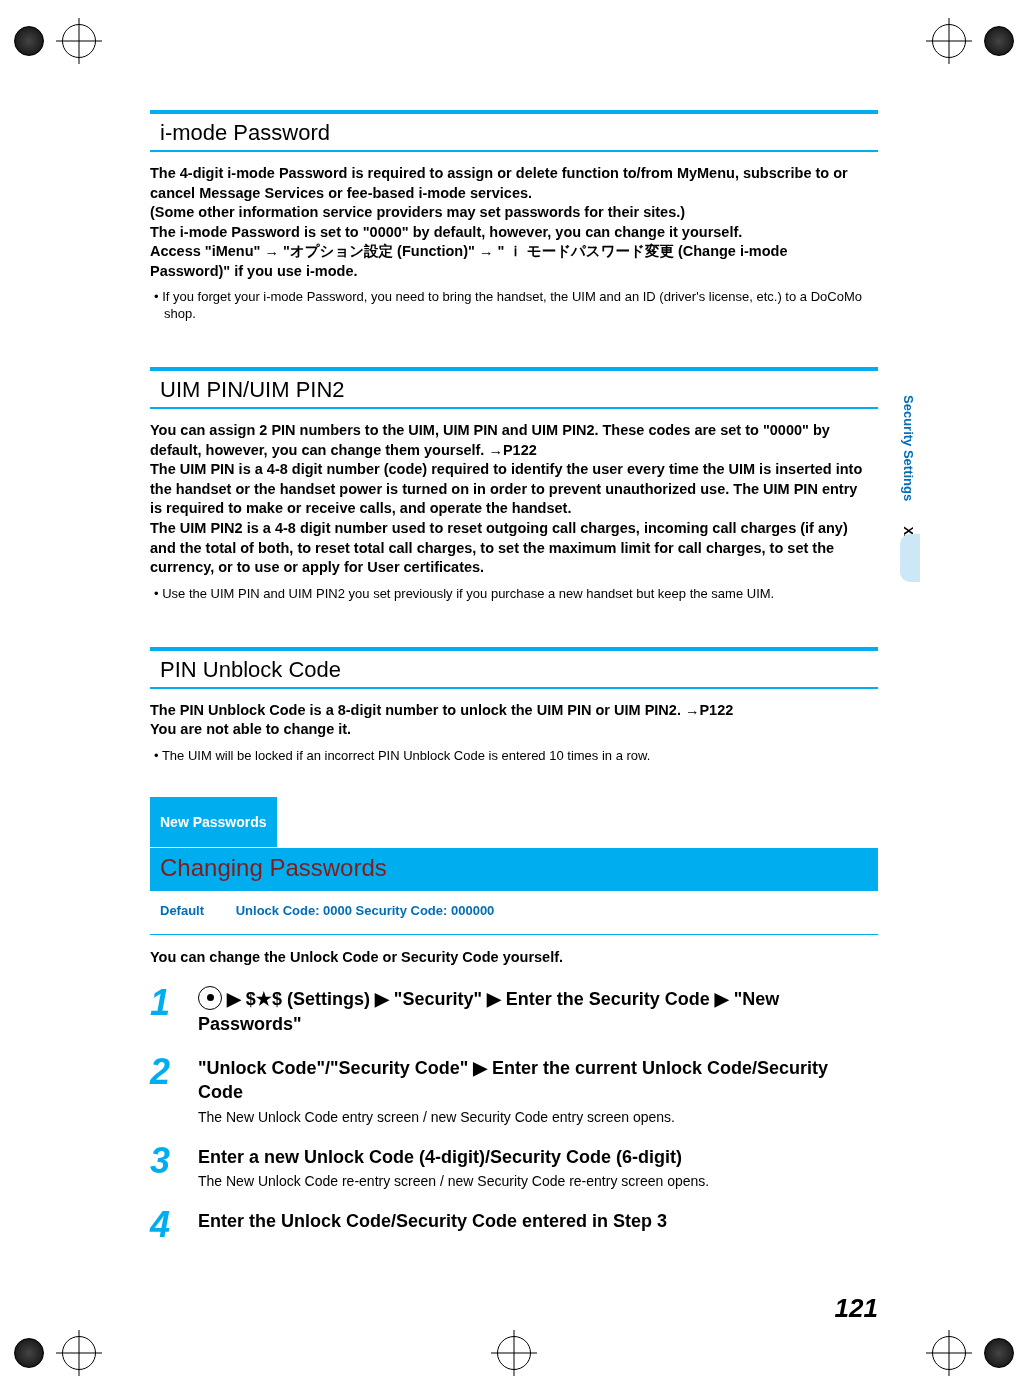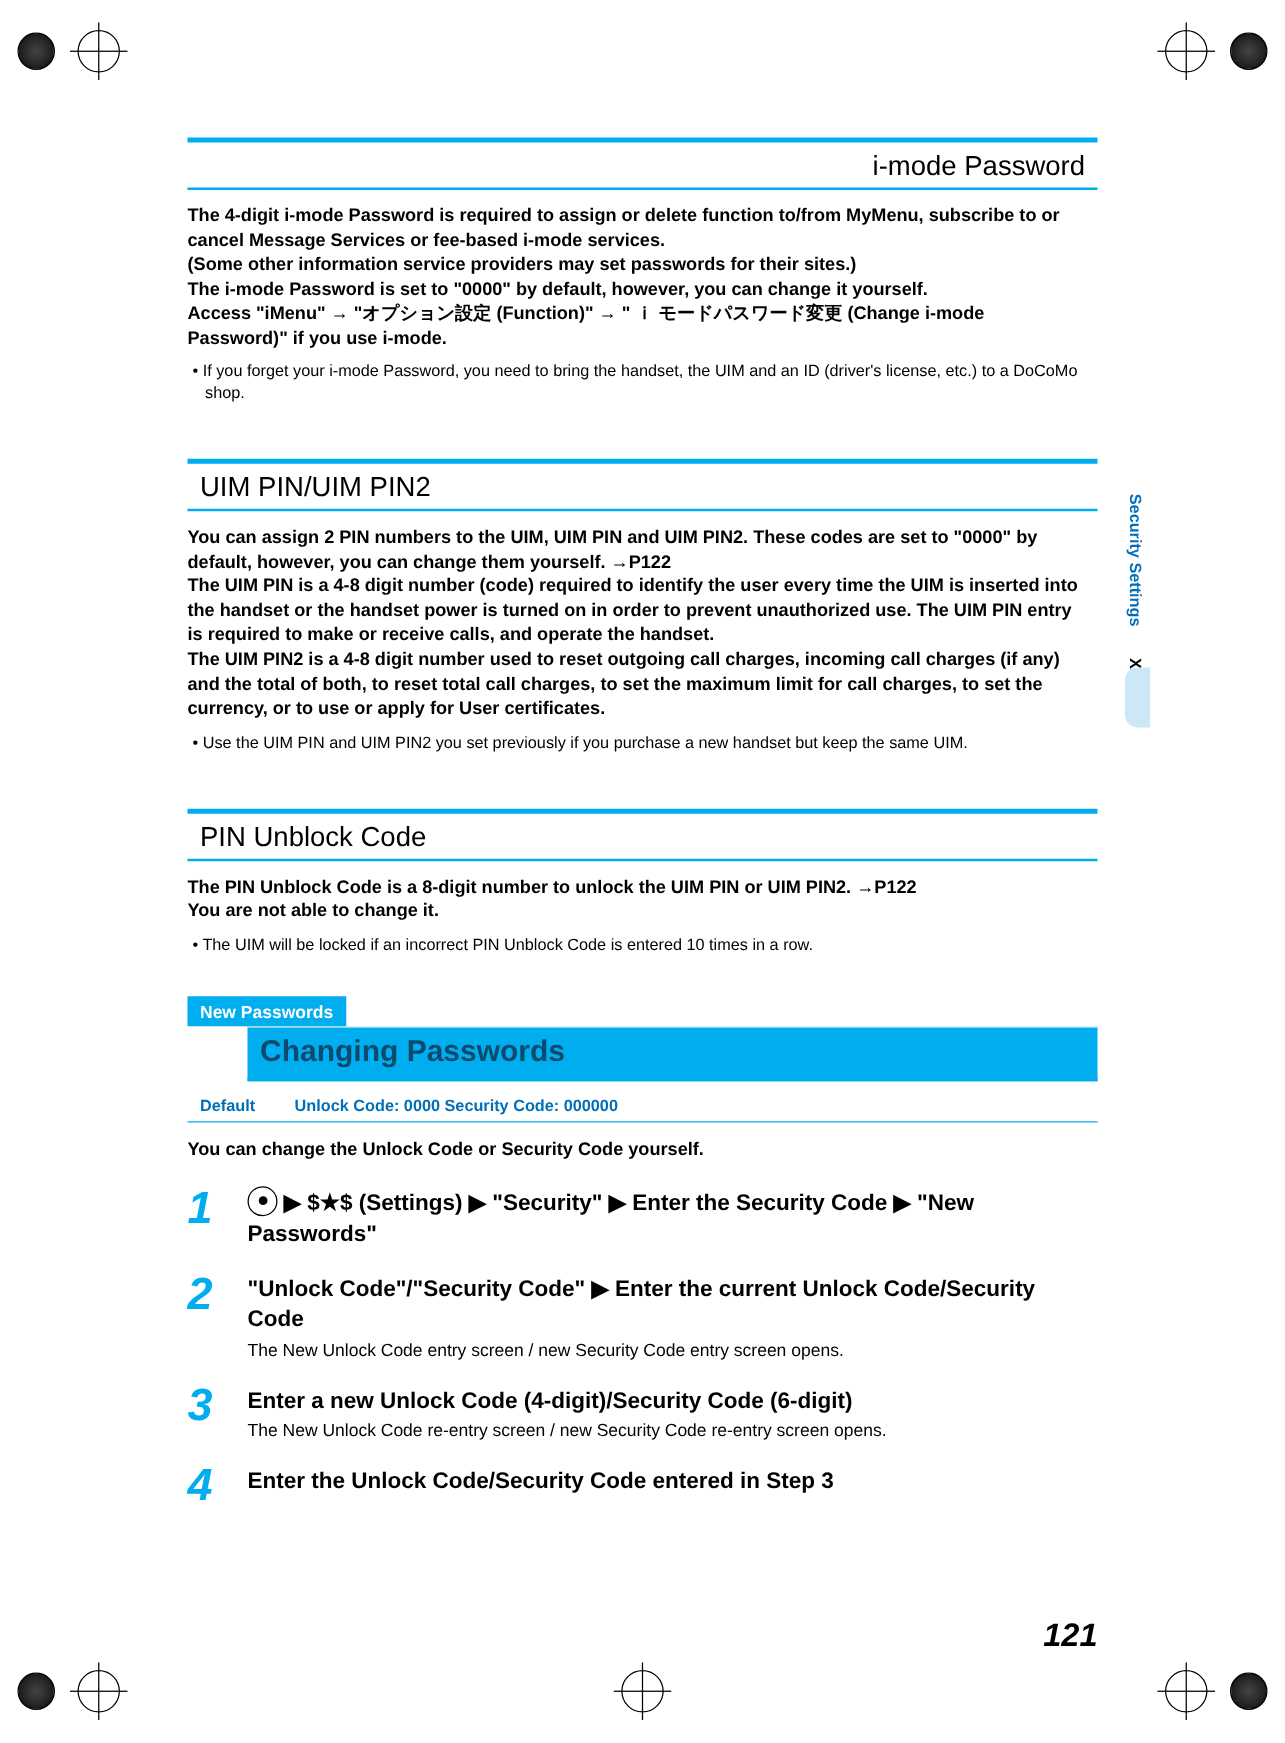--- a/index.html
+++ b/index.html
@@ -70,36 +70,35 @@
     padding-left: 14px;
     text-indent: -10px;
     line-height: 1.3;
   }
   .tag {
     display: inline-block;
     background: #00aeef;
     color: #fff;
     font-size: 14px;
     font-weight: bold;
-    padding: 4px 10px;
+    padding: 17px 10px;
     margin-top: 32px;
   }
   .big-heading {
     background: #00aeef;
-    color: #0c4a6e;
+    color: #7f1d1d;
     font-size: 24px;
-    font-weight: bold;
+    font-weight: normal;
     padding: 6px 10px;
     border-bottom: 3px solid #00aeef;
     border-top: 1px solid #fff;
-    margin-left: 48px;
   }
   .default-row {
     border-bottom: 1px solid #00aeef;
-    padding: 6px 0 5px 0;
+    padding: 6px 0 16px 0;
     font-size: 13px;
     color: #006eb8;
     font-weight: bold;
     margin-top: 6px;
   }
   .default-label { margin-left: 10px; margin-right: 28px; }
   .intro {
     font-size: 14.5px;
     font-weight: bold;
     margin: 14px 0 20px 0;
@@ -213,21 +212,21 @@
 
 <div class="side-tab">
   <span class="blue">Security Settings</span>
   <span style="display:inline-block; height:18px;"></span>
   <span style="font-weight:bold;">XXXXX</span>
 </div>
 <div class="side-tab-box"></div>
 
 <div class="content">
 
-  <div class="section-heading" style="margin-top:0;text-align:right;">i-mode Password</div>
+  <div class="section-heading" style="margin-top:0;">i-mode Password</div>
   <p class="body-bold">The 4-digit i-mode Password is required to assign or delete function to/from MyMenu, subscribe to or cancel Message Services or fee-based i-mode services.
 (Some other information service providers may set passwords for their sites.)
 The i-mode Password is set to "0000" by default, however, you can change it yourself.
 Access "iMenu" → "オプション設定 (Function)" → " ｉ モードパスワード変更 (Change i-mode Password)" if you use i-mode.</p>
   <p class="body-note">• If you forget your i-mode Password, you need to bring the handset, the UIM and an ID (driver's license, etc.) to a DoCoMo shop.</p>
 
   <div class="section-heading">UIM PIN/UIM PIN2</div>
   <p class="body-bold">You can assign 2 PIN numbers to the UIM, UIM PIN and UIM PIN2. These codes are set to "0000" by default, however, you can change them yourself. →P122
 The UIM PIN is a 4-8 digit number (code) required to identify the user every time the UIM is inserted into the handset or the handset power is turned on in order to prevent unauthorized use. The UIM PIN entry is required to make or receive calls, and operate the handset.
 The UIM PIN2 is a 4-8 digit number used to reset outgoing call charges, incoming call charges (if any) and the total of both, to reset total call charges, to set the maximum limit for call charges, to set the currency, or to use or apply for User certificates.</p>

